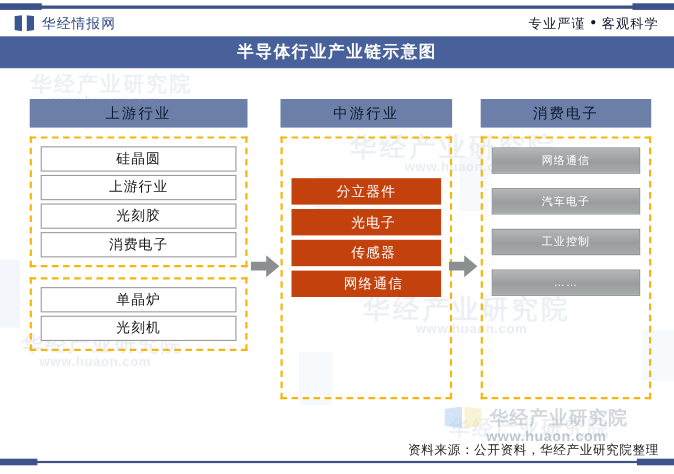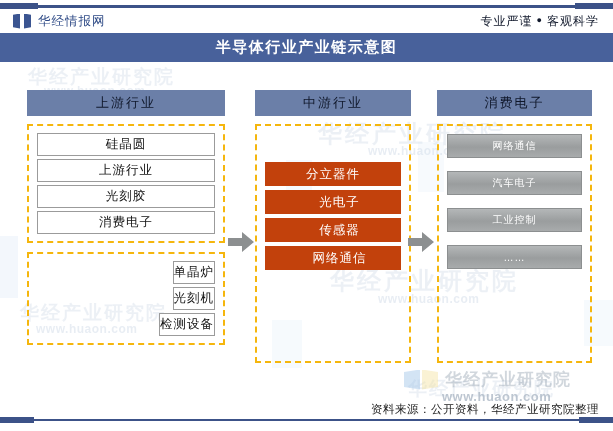--- a/index.html
+++ b/index.html
@@ -329,24 +329,23 @@
     <div class="col" style="left:27px; width:198px;">
       <div class="col-head">上游行业</div>
 
       <div class="dash-group" style="margin-top:8px;">
         <div class="box-up">硅晶圆</div>
         <div class="box-up">上游行业</div>
         <div class="box-up">光刻胶</div>
         <div class="box-up">消费电子</div>
       </div>
 
-      <div class="dash-group" style="margin-top:9px;align-items:flex-end;">
+      <div class="dash-group" style="margin-top:9px;">
         <div class="box-up">单晶炉</div>
         <div class="box-up">光刻机</div>
-        <div class="box-up">检测设备</div>
       </div>
     </div>
 
     <div class="arrow" style="left:228px; top:170px;">
       <svg width="26" height="20" viewBox="0 0 26 20">
         <polygon points="0,6 14,6 14,0 26,10 14,20 14,14 0,14" fill="#8c8f90"></polygon>
       </svg>
     </div>
 
     <div class="col" style="left:255px; width:156px;">

